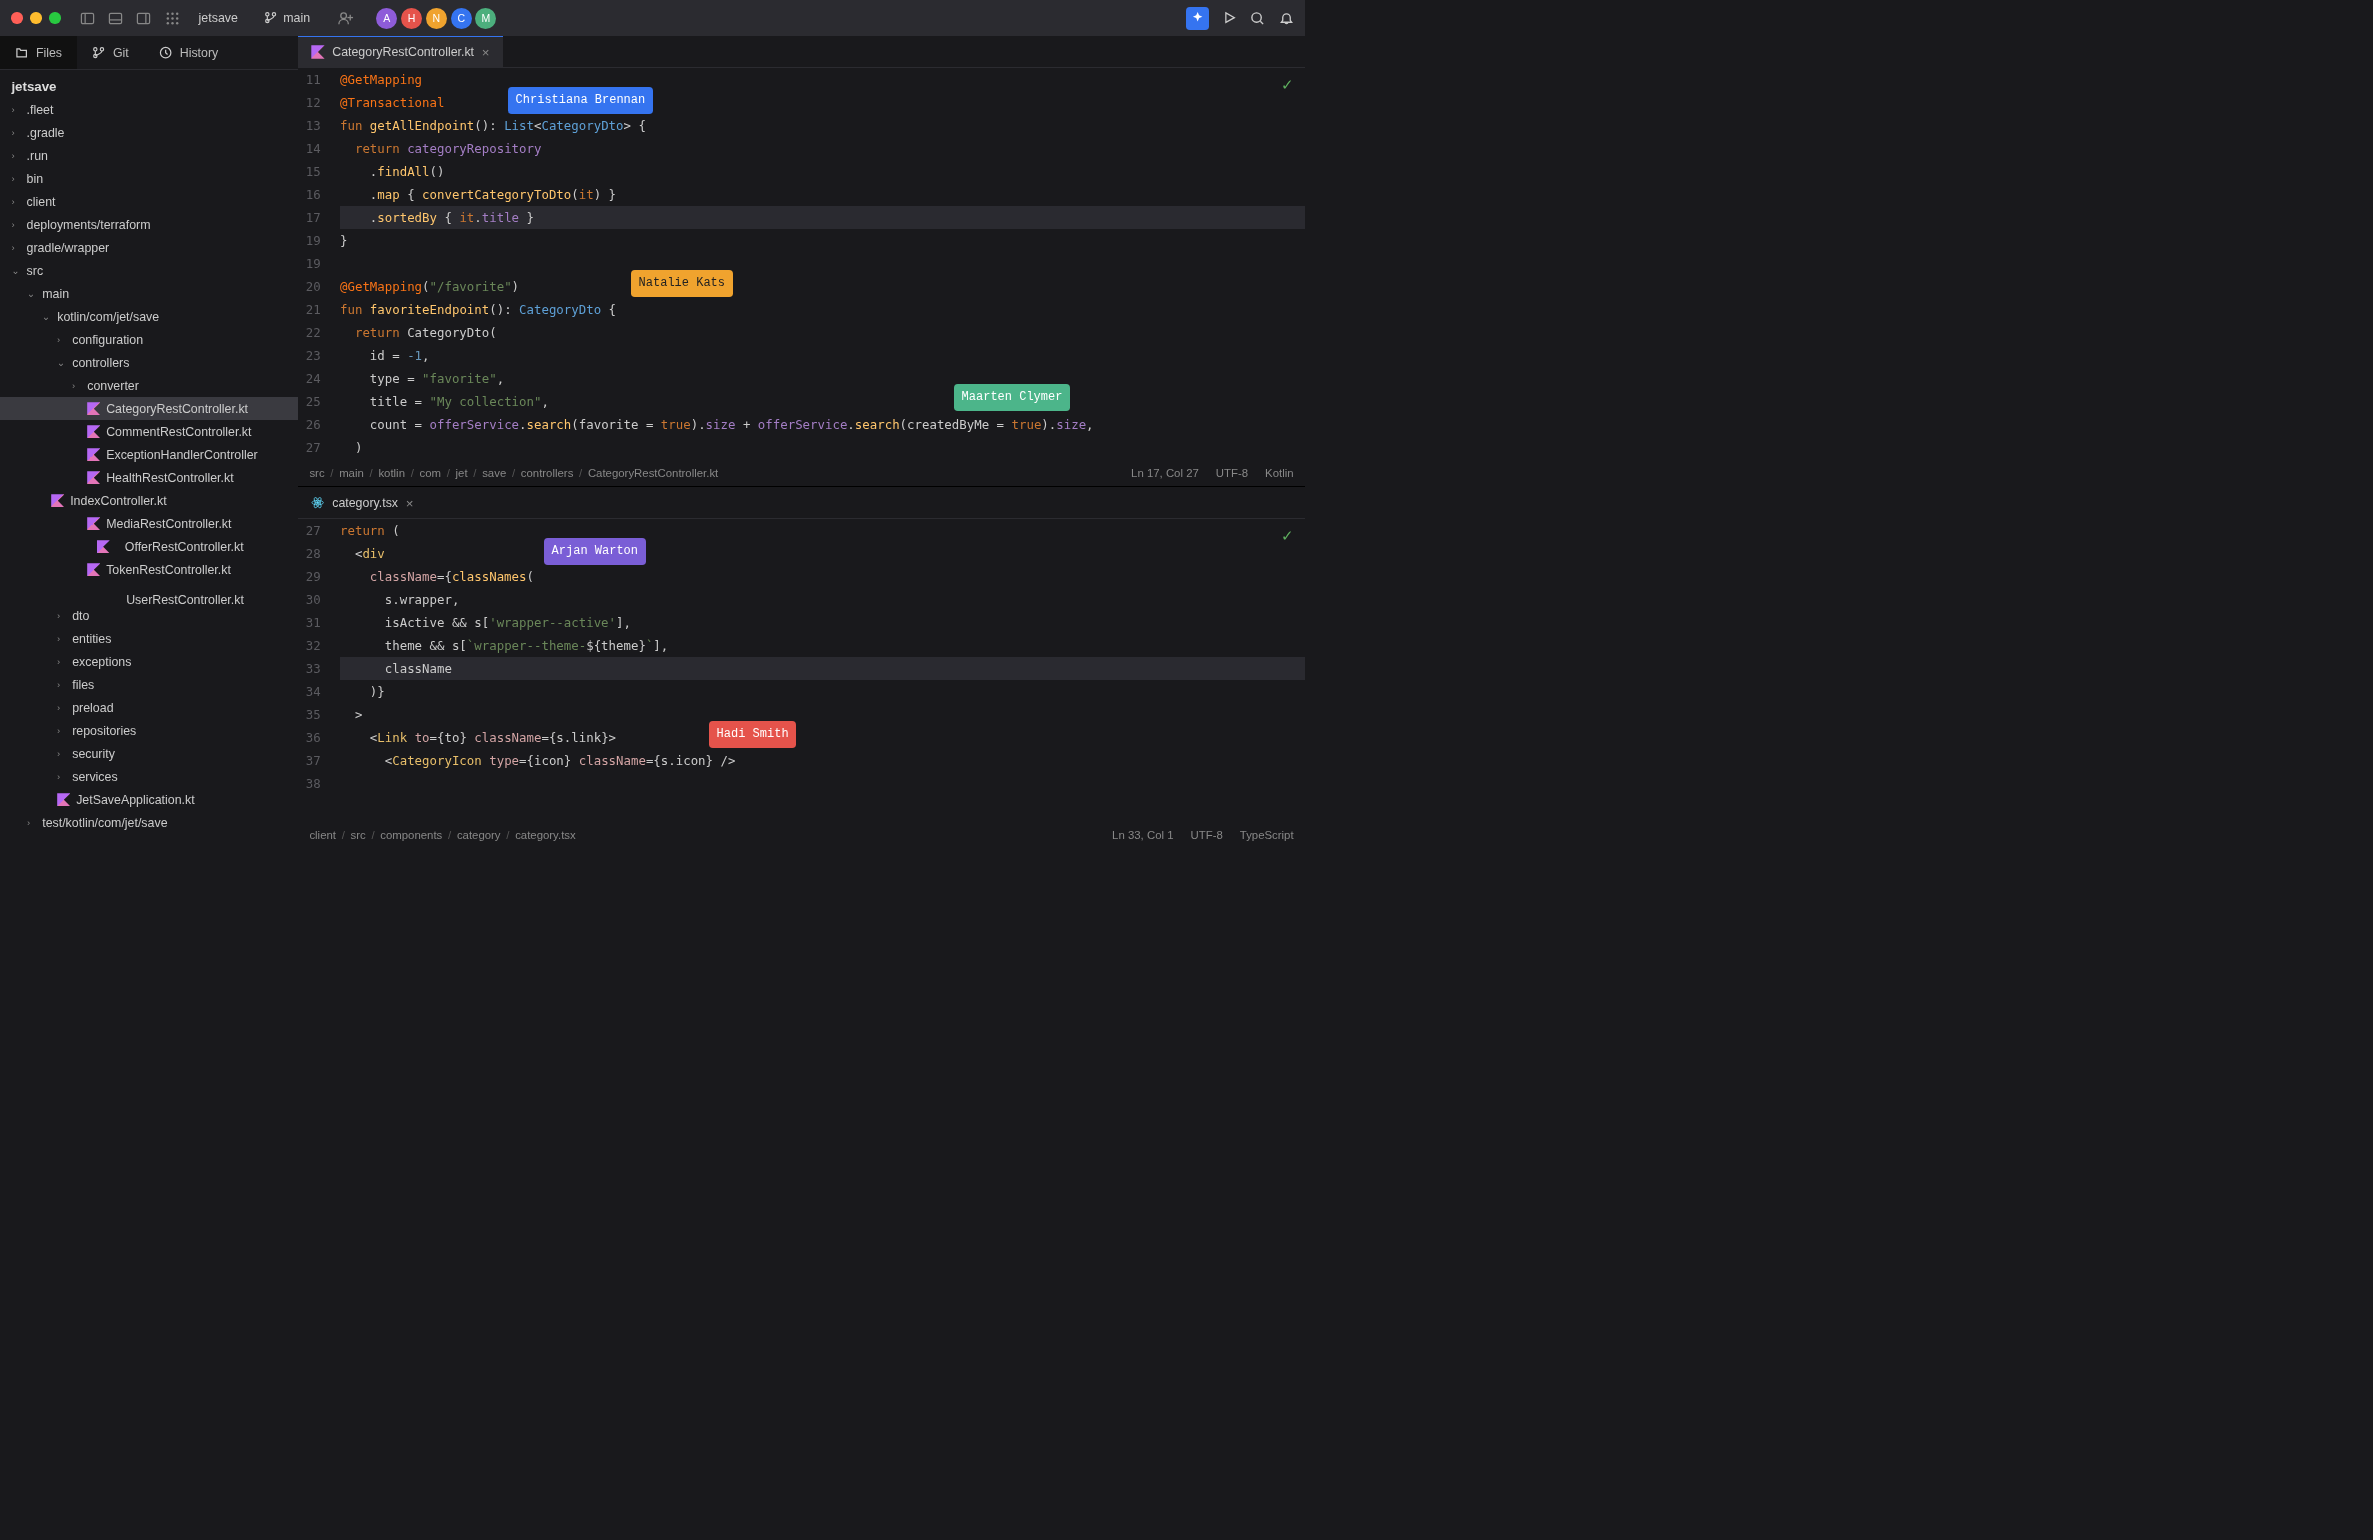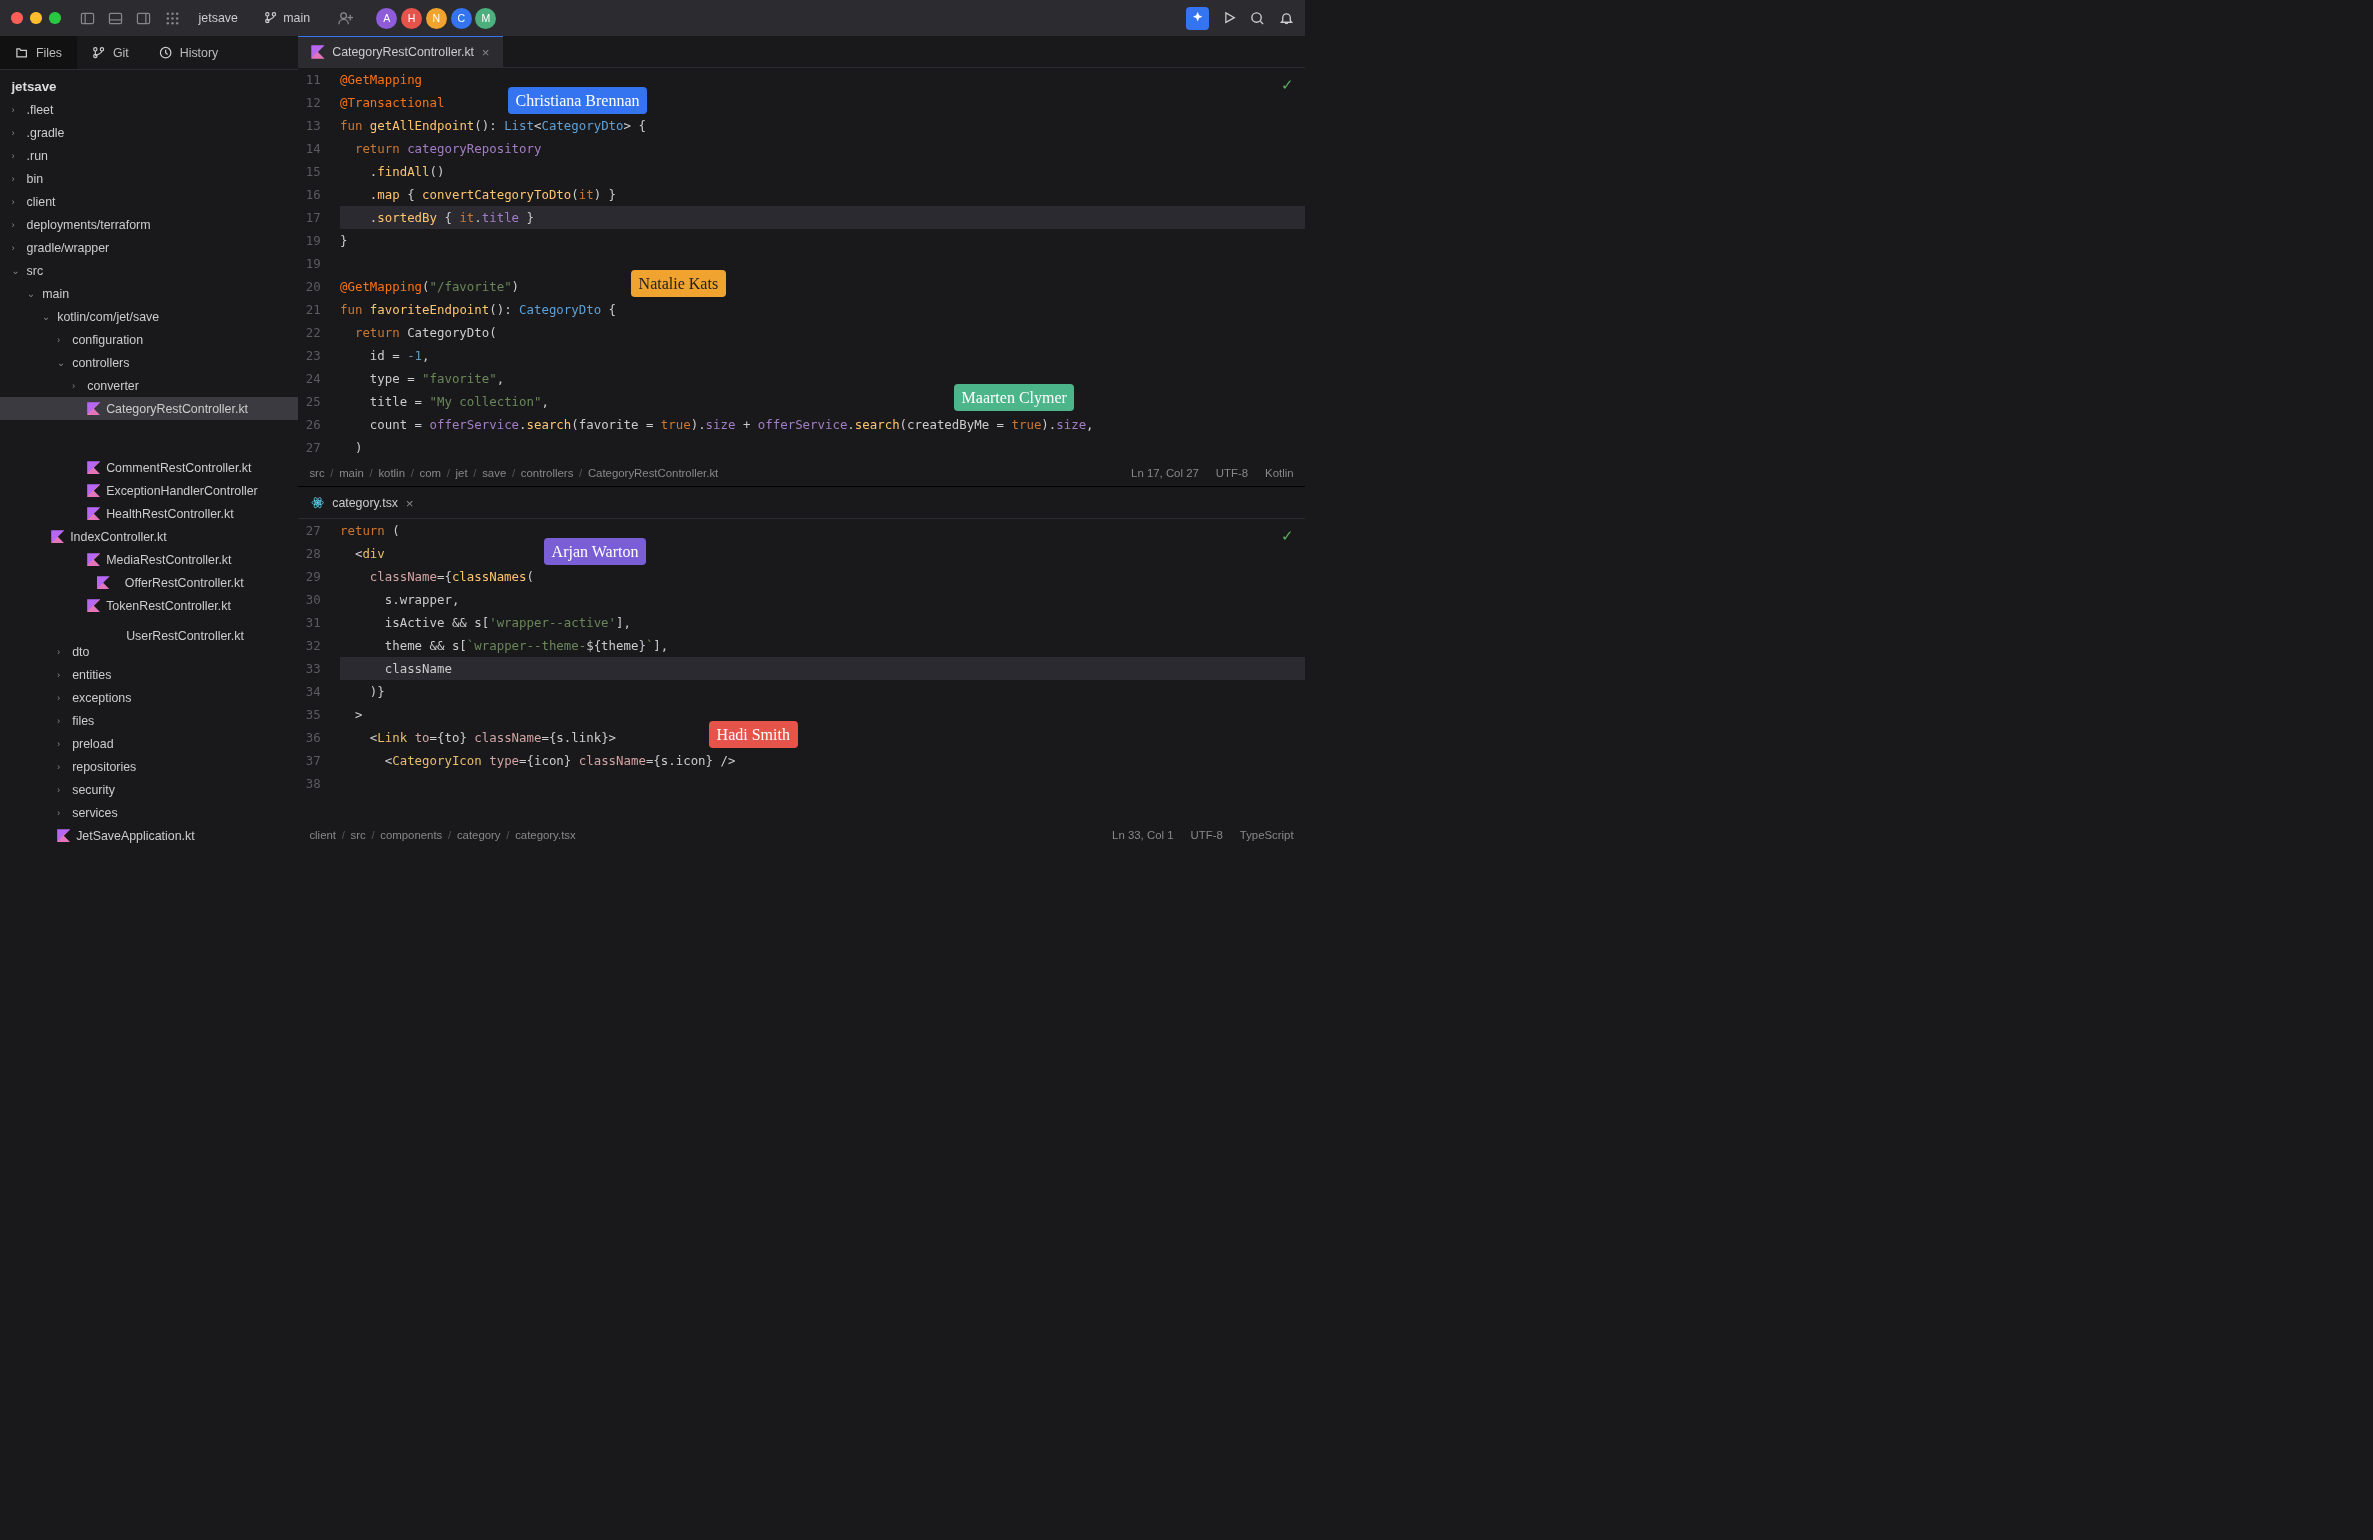--- a/index.html
+++ b/index.html
@@ -250,22 +250,22 @@
       position: absolute;
       top: 7.6px;
       right: 11.4px;
       color: #5fb05f;
       font-size: 15px;
     }
     .collab-badge {
       position: absolute;
       padding: 1.9px 7.6px;
       border-radius: 3.8px;
-      font-size: 16px;
-      font-family: Liberation Serif, serif;
+      font-size: 12px;
+      font-family: Liberation Mono, monospace;
       color: white;
       white-space: nowrap;
       z-index: 10;
     }
     .status-bar {
       height: 27px;
       display: flex;
       align-items: center;
       padding: 0 11.4px;
       font-size: 11.4px;
@@ -463,21 +463,21 @@
           </div>
           <div class="tree-item" style="padding-left: 72px;">
             <span class="chevron">›</span>
             <span>converter</span>
           </div>
           <div class="tree-item selected" style="padding-left: 72px;">
             <span class="chevron"></span>
             <span class="kt-icon"></span>
             <span>CategoryRestController.kt</span>
           </div>
-          <div class="tree-item" style="padding-left: 72px; margin-top: 36px;">
+          <div class="tree-item" style="padding-left: 72px;">
             <span class="chevron"></span>
             <span class="kt-icon"></span>
             <span>CommentRestController.kt</span>
           </div>
           <div class="tree-item" style="padding-left: 72px;">
             <span class="chevron"></span>
             <span class="kt-icon"></span>
             <span>ExceptionHandlerController</span>
           </div>
           <div class="tree-item" style="padding-left: 72px;">

